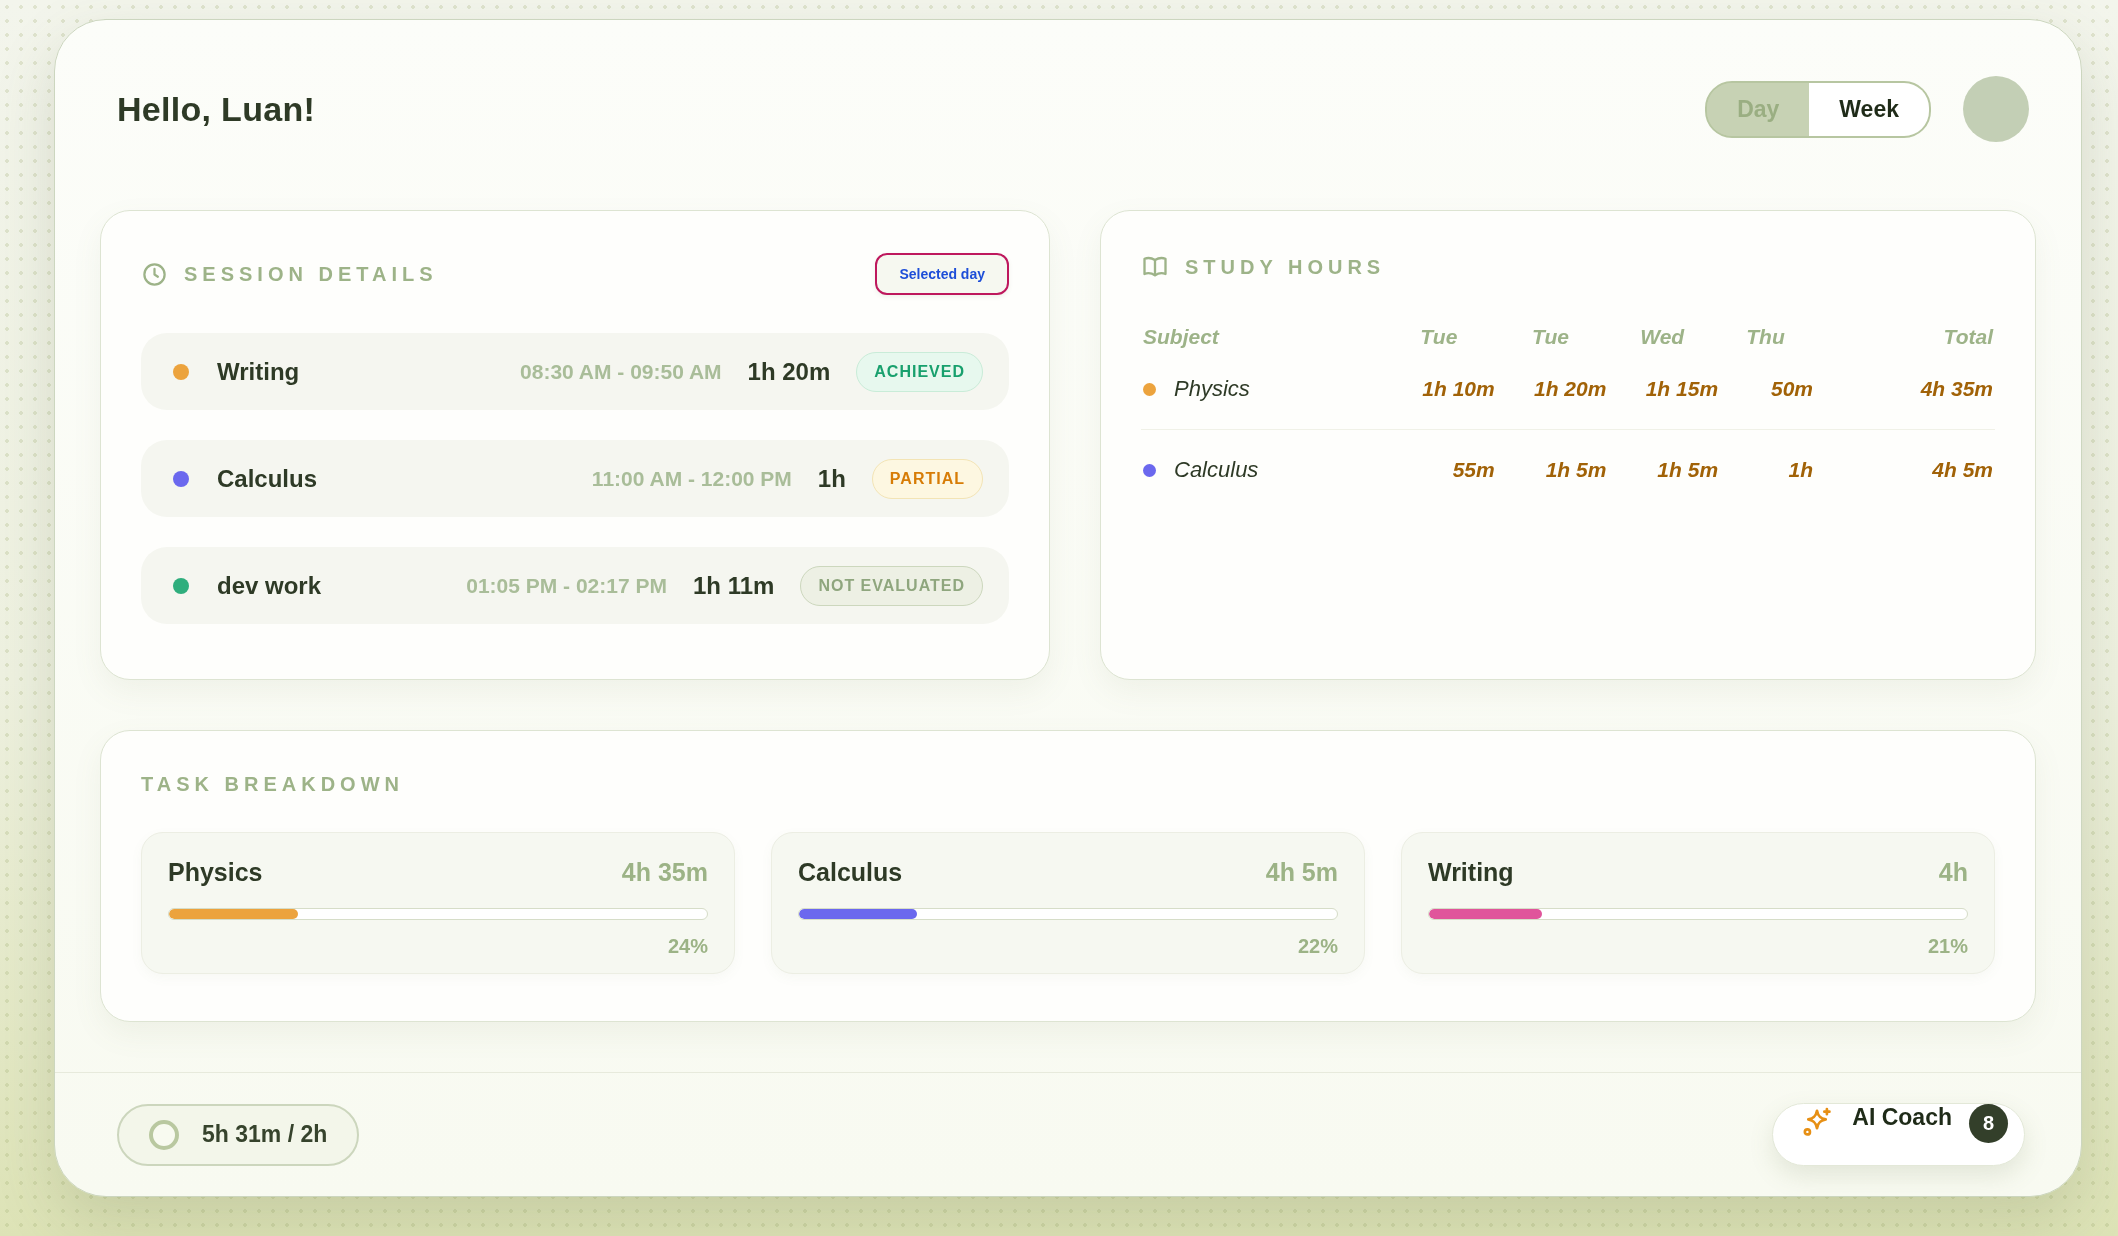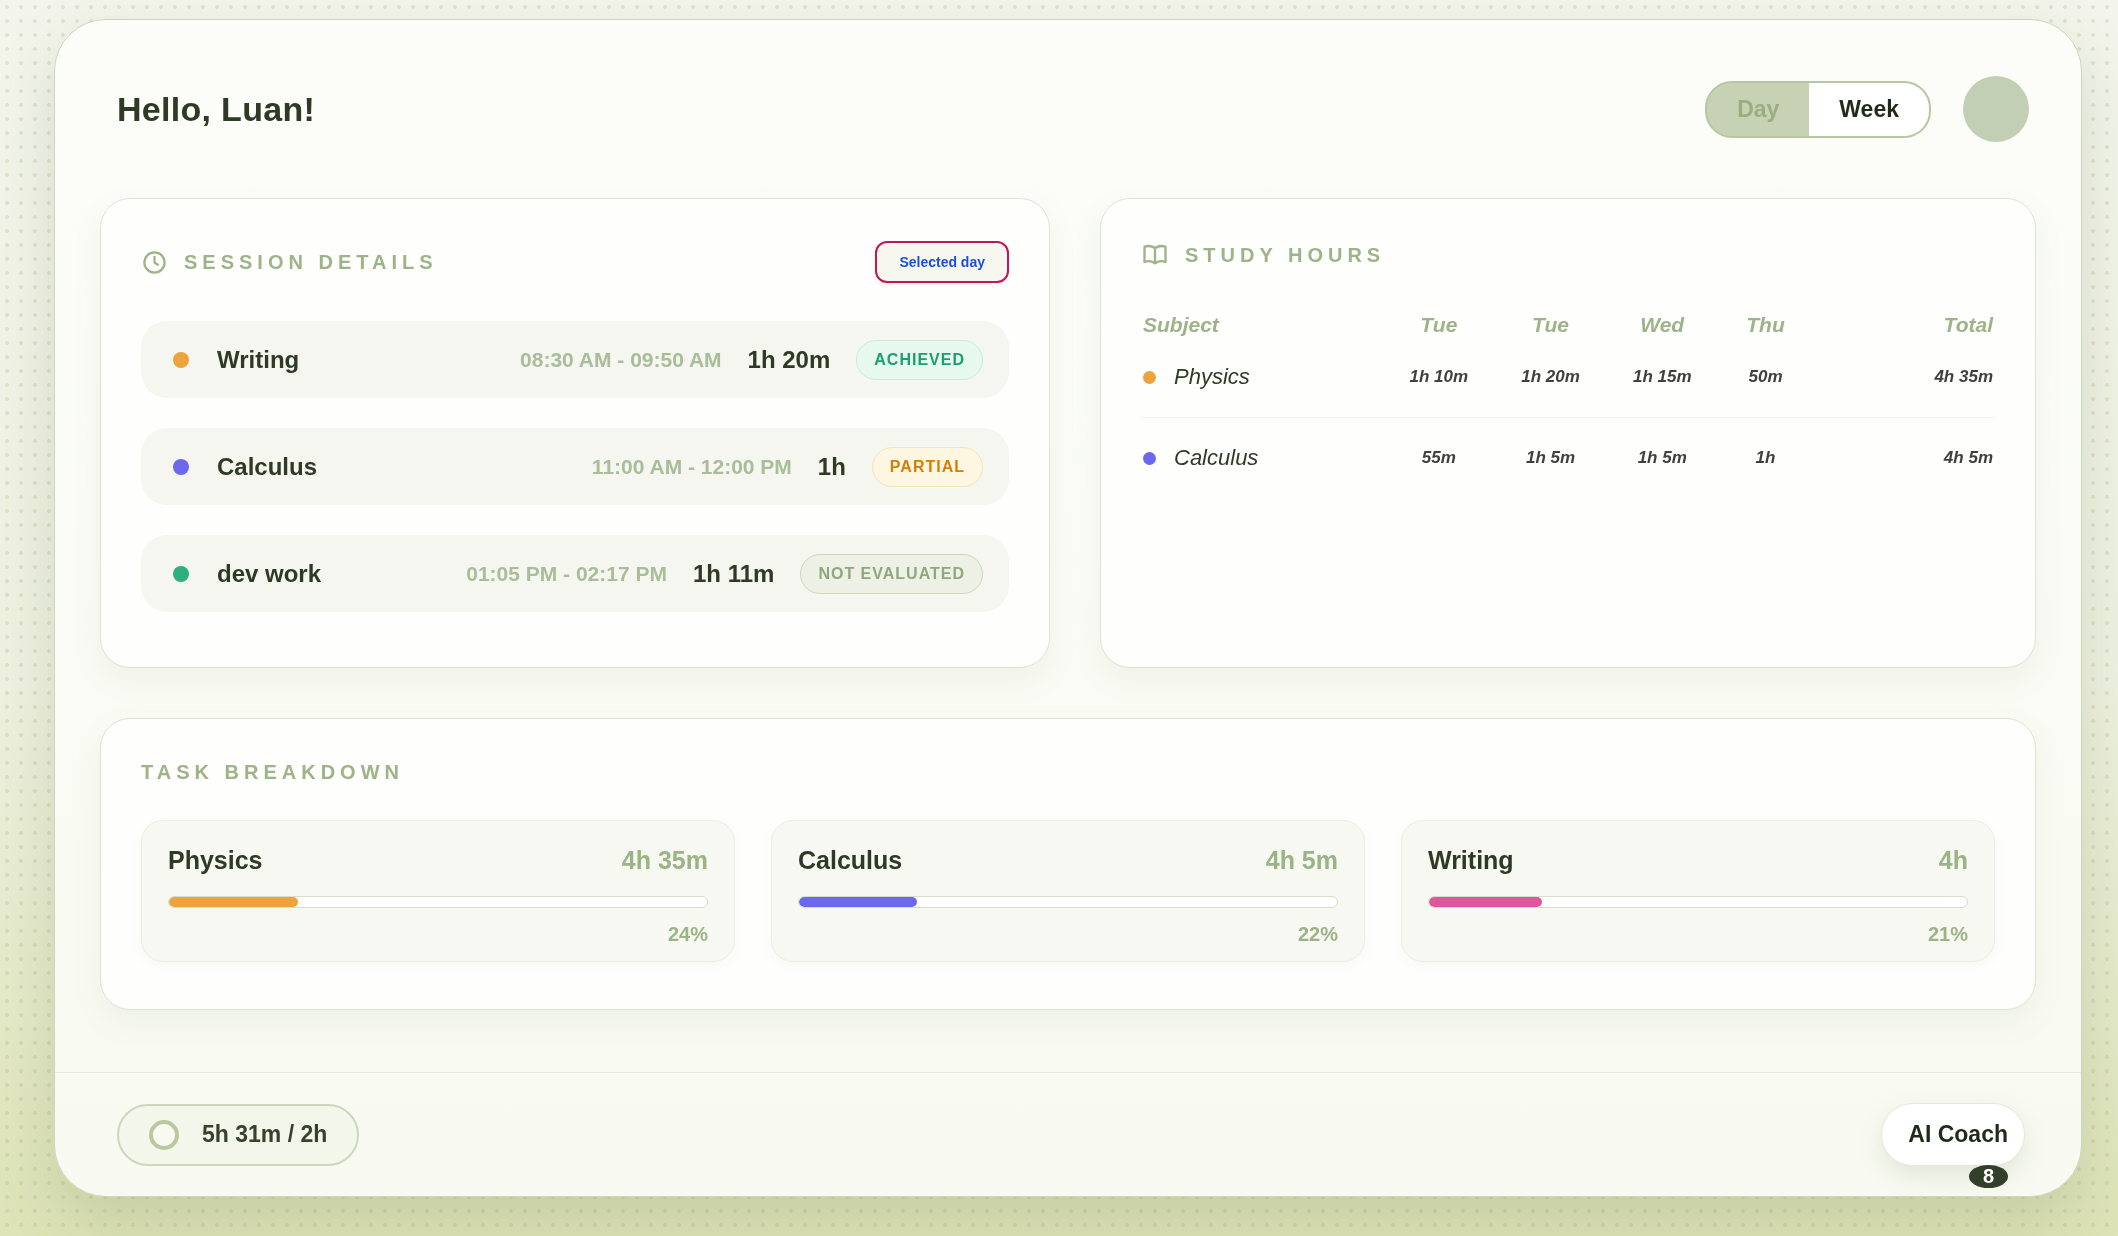--- a/index.html
+++ b/index.html
@@ -24,21 +24,21 @@
   .topbar { height:178px; flex:none; display:flex; align-items:center; justify-content:space-between; padding:0 52px 0 62px; }
   .greeting { font-size:34px; font-weight:700; color:#2e3a26; letter-spacing:.3px; }
   .topbar-right { display:flex; align-items:center; }
   .toggle { display:flex; border:2px solid #b7c6a1; border-radius:27px; overflow:hidden; height:57px; background:#c7d2b4; }
   .seg { display:flex; align-items:center; padding:0 30px; font-size:23px; font-weight:700; cursor:pointer; }
   .seg-day { color:#9aae82; background:#c7d2b4; }
   .seg-week { color:#1f2b18; background:#ffffff; }
   .avatar { width:66px; height:66px; border-radius:50%; background:#c3cfb5; margin-left:32px; }
 
   
-  .content { flex:1; padding:0 45px; }
+  .content { flex:1; padding:0 45px;margin-top:12px; }
   .cards-row { display:flex; gap:50px; }
   .card {
     background:#fefefc; border:1px solid #dde4d2; border-radius:30px;
     box-shadow:0 12px 30px rgba(120,130,90,.08);
   }
   .session-card { width:950px; height:470px; padding:42px 40px; flex:none; }
   .study-card { flex:1; height:470px; padding:42px 40px; }
   .card-head { display:flex; justify-content:space-between; align-items:center; }
   .sec-title { display:flex; align-items:center; gap:16px; color:#9db388; font-weight:700; font-size:20px; letter-spacing:5px; }
   .sec-title svg { flex:none; }
@@ -61,43 +61,43 @@
   
   .study-table { margin-top:44px;font-style:italic; }
   .thead, .trow { display:grid; grid-template-columns:240px 1fr 1fr 1fr .85fr 180px; align-items:center; padding:0 2px; }
   .thead { color:#9db388; font-weight:700; font-size:21px; }
   .trow { padding:27px 2px; }
   .trow-sep { border-bottom:1px solid #f0f1e7; }
   .th-num, .td-num { text-align:center; }
   .th-total, .td-total { text-align:right; }
   .subject-cell { display:flex; align-items:center; gap:18px; color:#2e3a26; font-weight:500; font-size:22px; }
   .subject-dot { width:13px; height:13px; border-radius:50%; flex:none; }
-  .td-num, .td-total { font-size:17px; font-weight:700; color:#404040; }
+  .td-num, .td-total { font-size:21px; font-weight:700; color:#a16207;text-align:right; }
 
   
   .breakdown-card { margin-top:50px; height:292px; padding:42px 40px; }
   .bd-label { color:#9db388; font-weight:700; font-size:20px; letter-spacing:5px; }
   .task-grid { display:flex; gap:36px; margin-top:36px; }
   .task-card { flex:1; background:#f6f8f1; border:1px solid #eceee3; border-radius:22px; padding:25px 26px 20px; height:142px; box-shadow:0 4px 12px rgba(120,130,90,.05); }
   .task-head { display:flex; justify-content:space-between; align-items:baseline; }
   .task-name { font-size:25px; font-weight:700; color:#2e3a26; }
   .task-total { font-size:25px; font-weight:700; color:#9cb386; }
   .track { margin-top:21px; height:12px; background:#ffffff; border:1px solid #d6ddc8; border-radius:99px; overflow:hidden; }
   .fill { height:100%; border-radius:99px; }
   .task-percent { text-align:right; margin-top:15px; color:#9cb386; font-weight:700; font-size:20px; }
 
   
   .footerbar { height:124px; flex:none; border-top:1px solid #e7eadc; display:flex; align-items:center; justify-content:space-between; padding:0 56px 0 62px; }
   .summary-pill { display:flex; align-items:center; gap:23px; border:2px solid #ccd6bd; background:#f3f6ea; border-radius:31px; padding:0 30px; height:62px; font-size:23px; font-weight:700; color:#36432c; }
   .ring-icon { width:30px; height:30px; border:4px solid #b9c8a0; border-radius:50%; background:#f8faf0; }
   .ai-coach-btn {
-    display:flex; align-items:flex-end; gap:17px; background:#ffffff; border:1px solid #e3e8d8;
+    display:flex; align-items:flex-start; gap:17px; background:#ffffff; border:1px solid #e3e8d8;
     border-radius:32px; height:63px; padding:0 16px 0 26px; cursor:pointer;
     box-shadow:0 10px 24px rgba(120,130,90,.16); font-family:inherit;
-    font-size:23px; font-weight:700; color:#1f2b18;flex-direction:column;
+    font-size:23px; font-weight:700; color:#1f2b18;
   }
   .coach-badge { width:39px; height:39px; border-radius:50%; background:#333f2a; color:#fff; display:flex; align-items:center; justify-content:center; font-size:20px; font-weight:700; }
 </style>
 </head>
 <body>
 
 <div class="app">
 
   <div class="topbar">
     <div class="greeting">Hello, Luan!</div>

